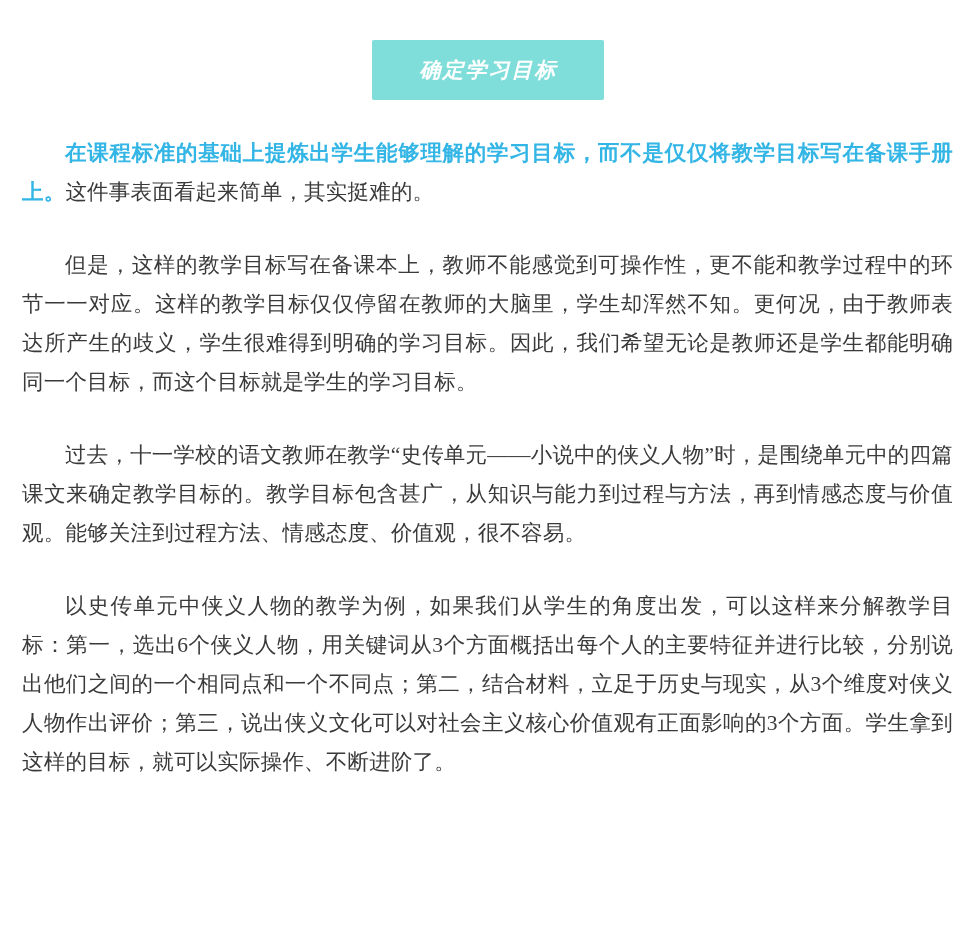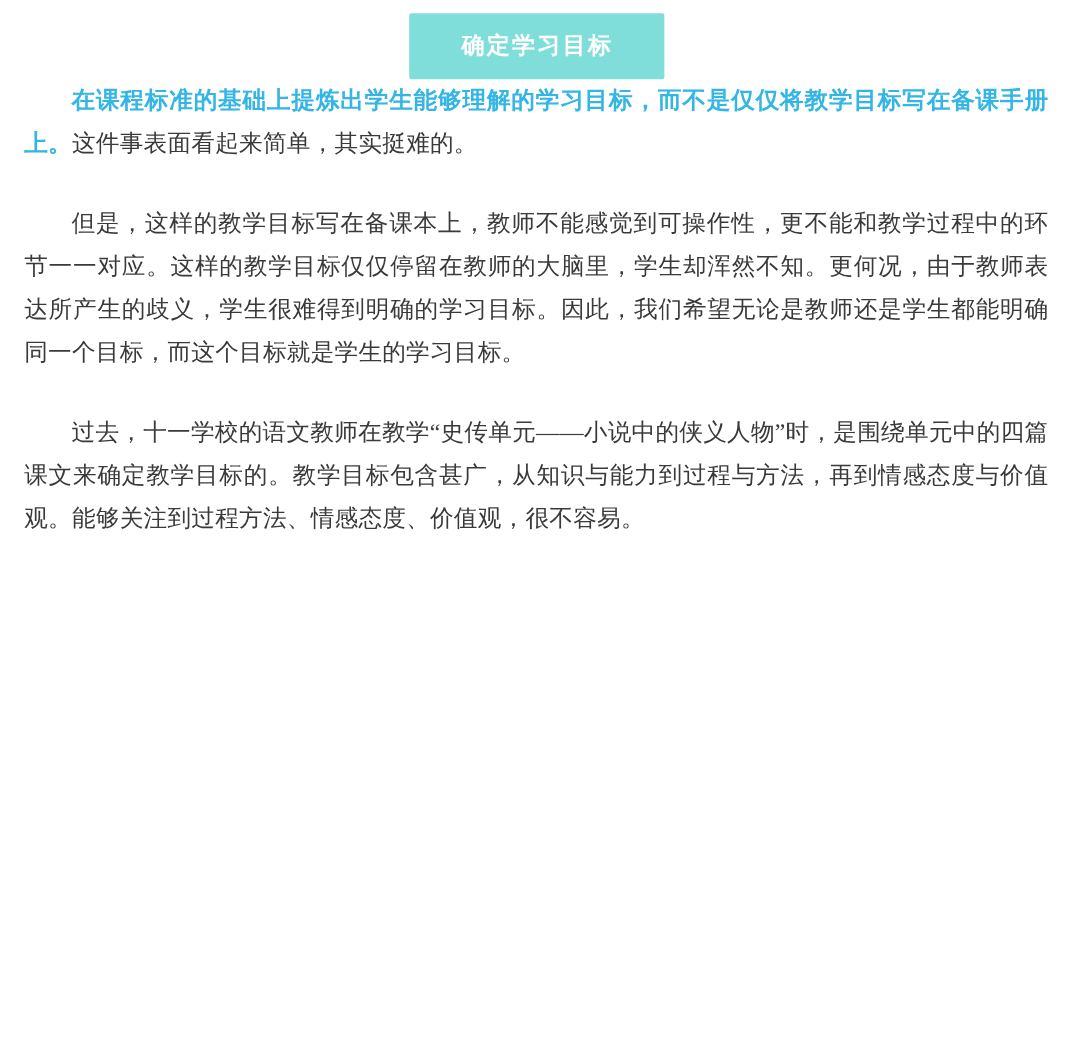--- a/index.html
+++ b/index.html
@@ -18,35 +18,37 @@
     width: 975px;
     height: 952px;
     box-sizing: border-box;
     padding: 0 22px;
     position: relative;
   }
   .heading-wrap {
     display: flex;
     justify-content: center;
     align-items: center;
-    padding-top: 12px;
+    padding-top: 40px;
+    font-style: italic;
   }
   .heading-badge {
     background: #7fded9;
     color: #ffffff;
     font-family: "Liberation Sans", "DejaVu Sans", sans-serif;
     font-size: 21px;
     font-weight: bold;
     letter-spacing: 2px;
     line-height: 1.2;
     padding: 17px 46px 18px 48px;
     border-radius: 2px;
     text-align: center;
   }
   .body-block {
+    margin-top: 34px;
   }
   p.para {
     margin: 0 0 34px 0;
     font-size: 21.5px;
     line-height: 39px;
     text-align: justify;
     text-justify: inter-ideograph;
     letter-spacing: 0.2px;
     color: #3a3a3a;
   }
@@ -74,15 +76,16 @@
   </div>
 
   <div class="body-block">
 
     <p class="para para-lead indent"><span class="lead-hl">在课程标准的基础上提炼出学生能够理解的学习目标，而不是仅仅将教学目标写在备课手册上。</span><span>这件事表面看起来简单，其实挺难的。</span></p>
 
     <p class="para indent">但是，这样的教学目标写在备课本上，教师不能感觉到可操作性，更不能和教学过程中的环节一一对应。这样的教学目标仅仅停留在教师的大脑里，学生却浑然不知。更何况，由于教师表达所产生的歧义，学生很难得到明确的学习目标。因此，我们希望无论是教师还是学生都能明确同一个目标，而这个目标就是学生的学习目标。</p>
 
     <p class="para indent">过去，十一学校的语文教师在教学“史传单元——小说中的侠义人物”时，是围绕单元中的四篇课文来确定教学目标的。教学目标包含甚广，从知识与能力到过程与方法，再到情感态度与价值观。能够关注到过程方法、情感态度、价值观，很不容易。</p>
 
+    <p class="para indent">以史传单元中侠义人物的教学为例，如果我们从学生的角度出发，可以这样来分解教学目标：第一，选出6个侠义人物，用关键词从3个方面概括出每个人的主要特征并进行比较，分别说出他们之间的一个相同点和一个不同点；第二，结合材料，立足于历史与现实，从3个维度对侠义人物作出评价；第三，说出侠义文化可以对社会主义核心价值观有正面影响的3个方面。学生拿到这样的目标，就可以实际操作、不断进阶了。</p>
 
   </div>
 </div>
 
 </body></html>

